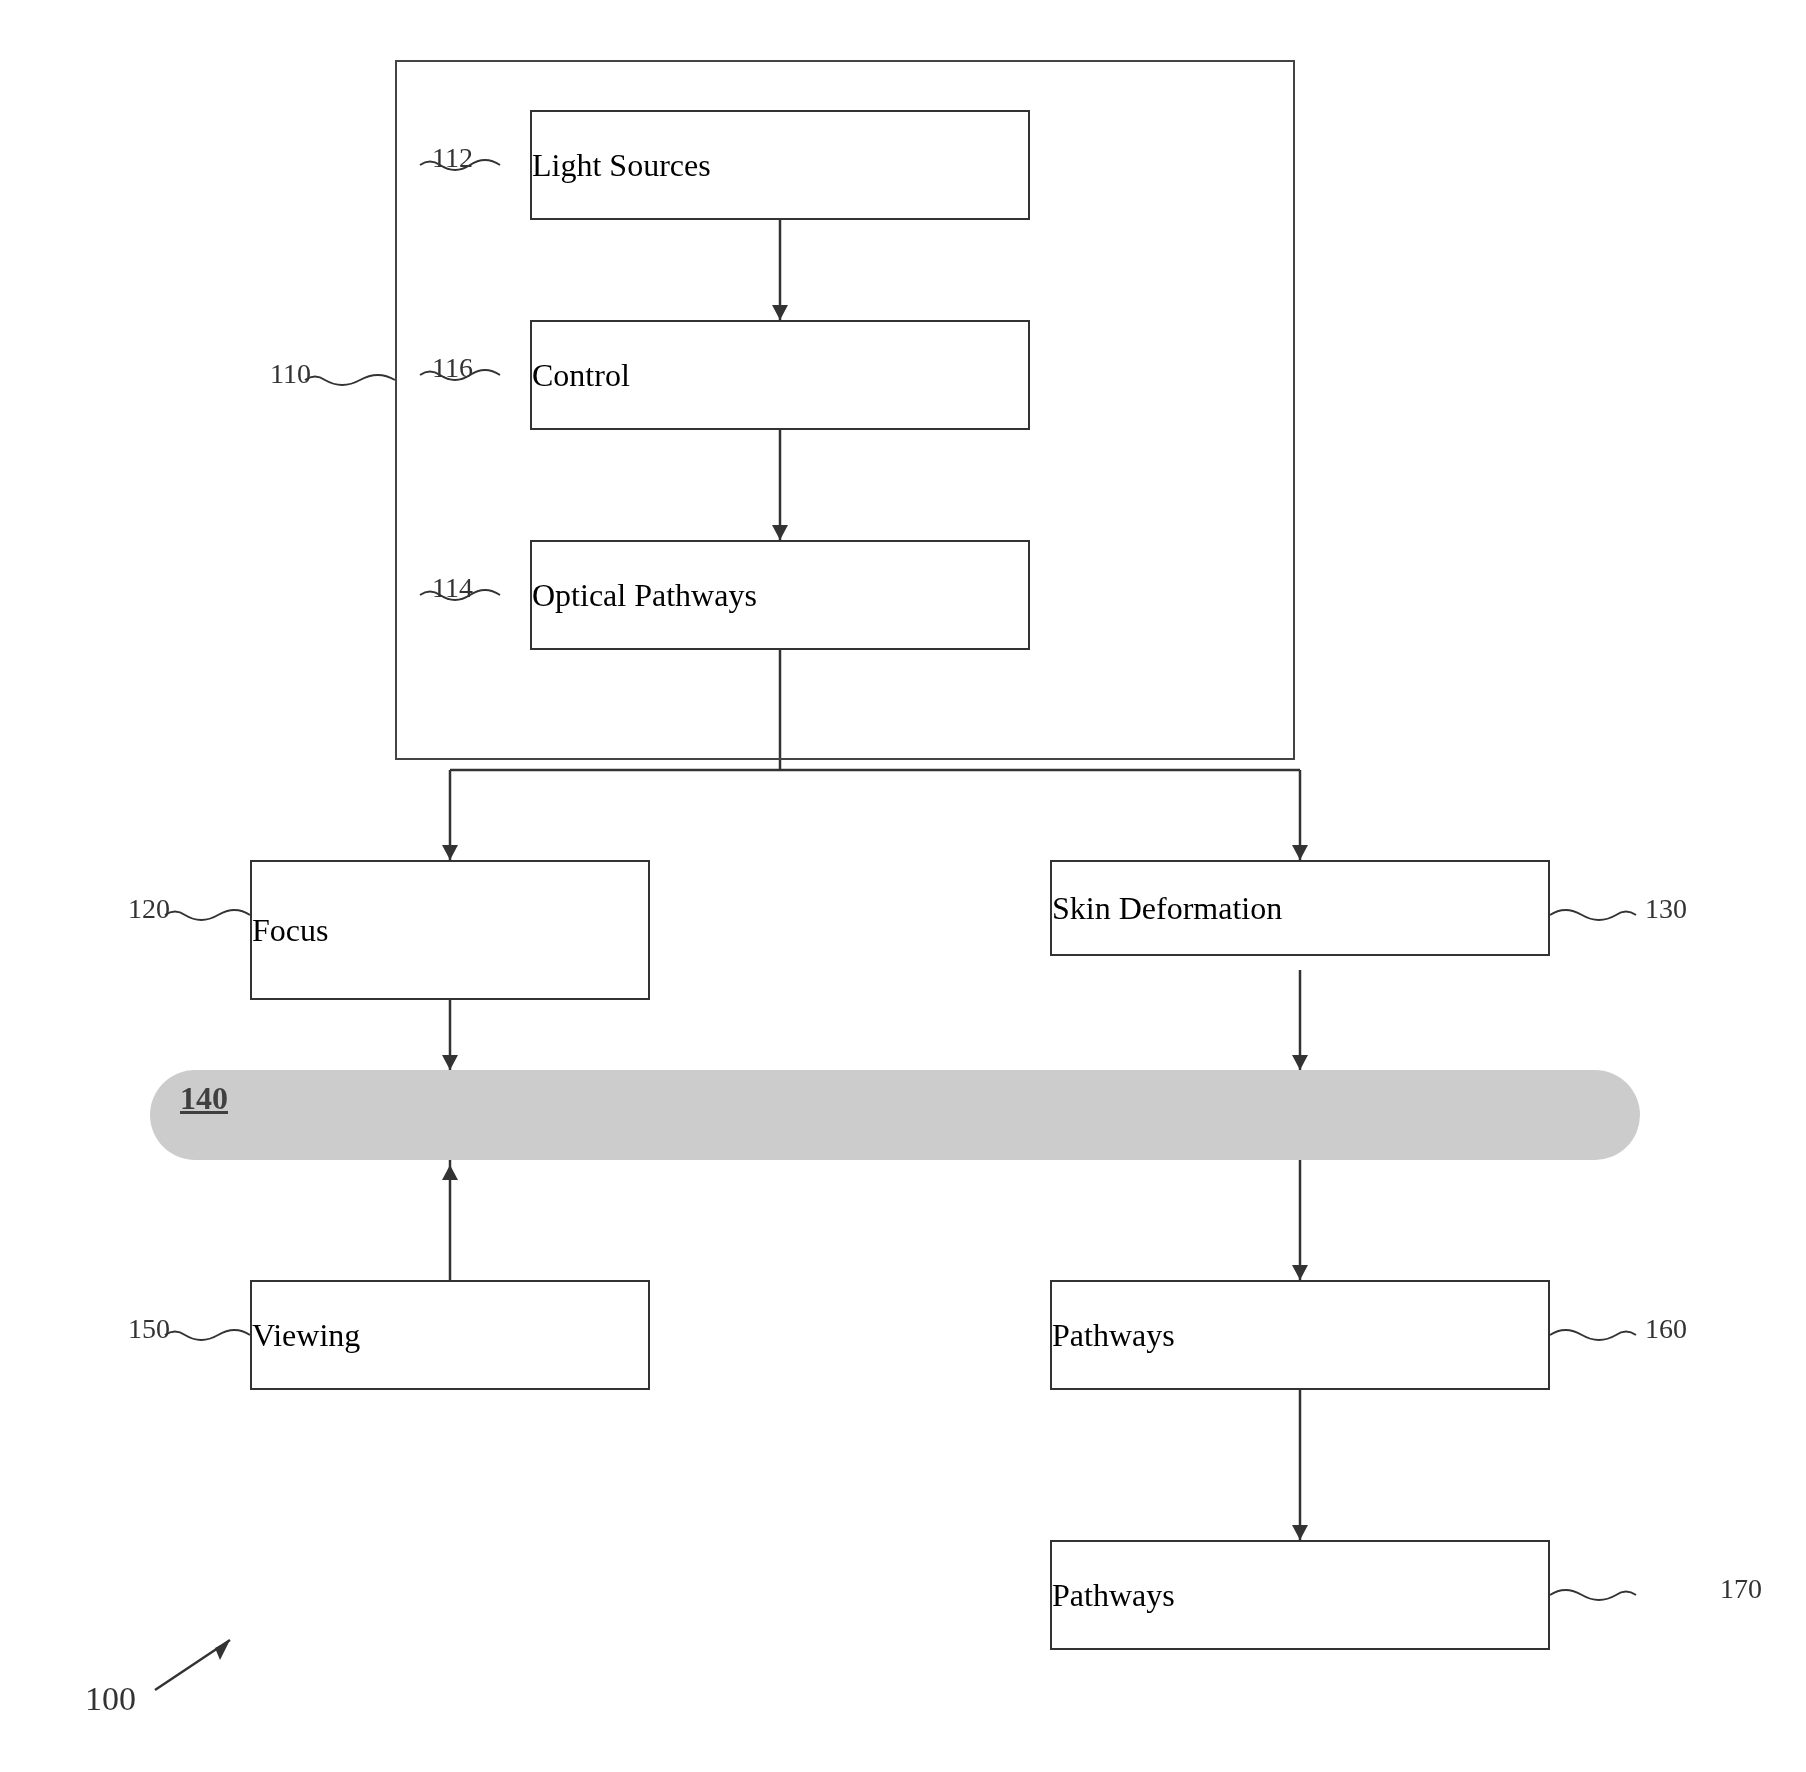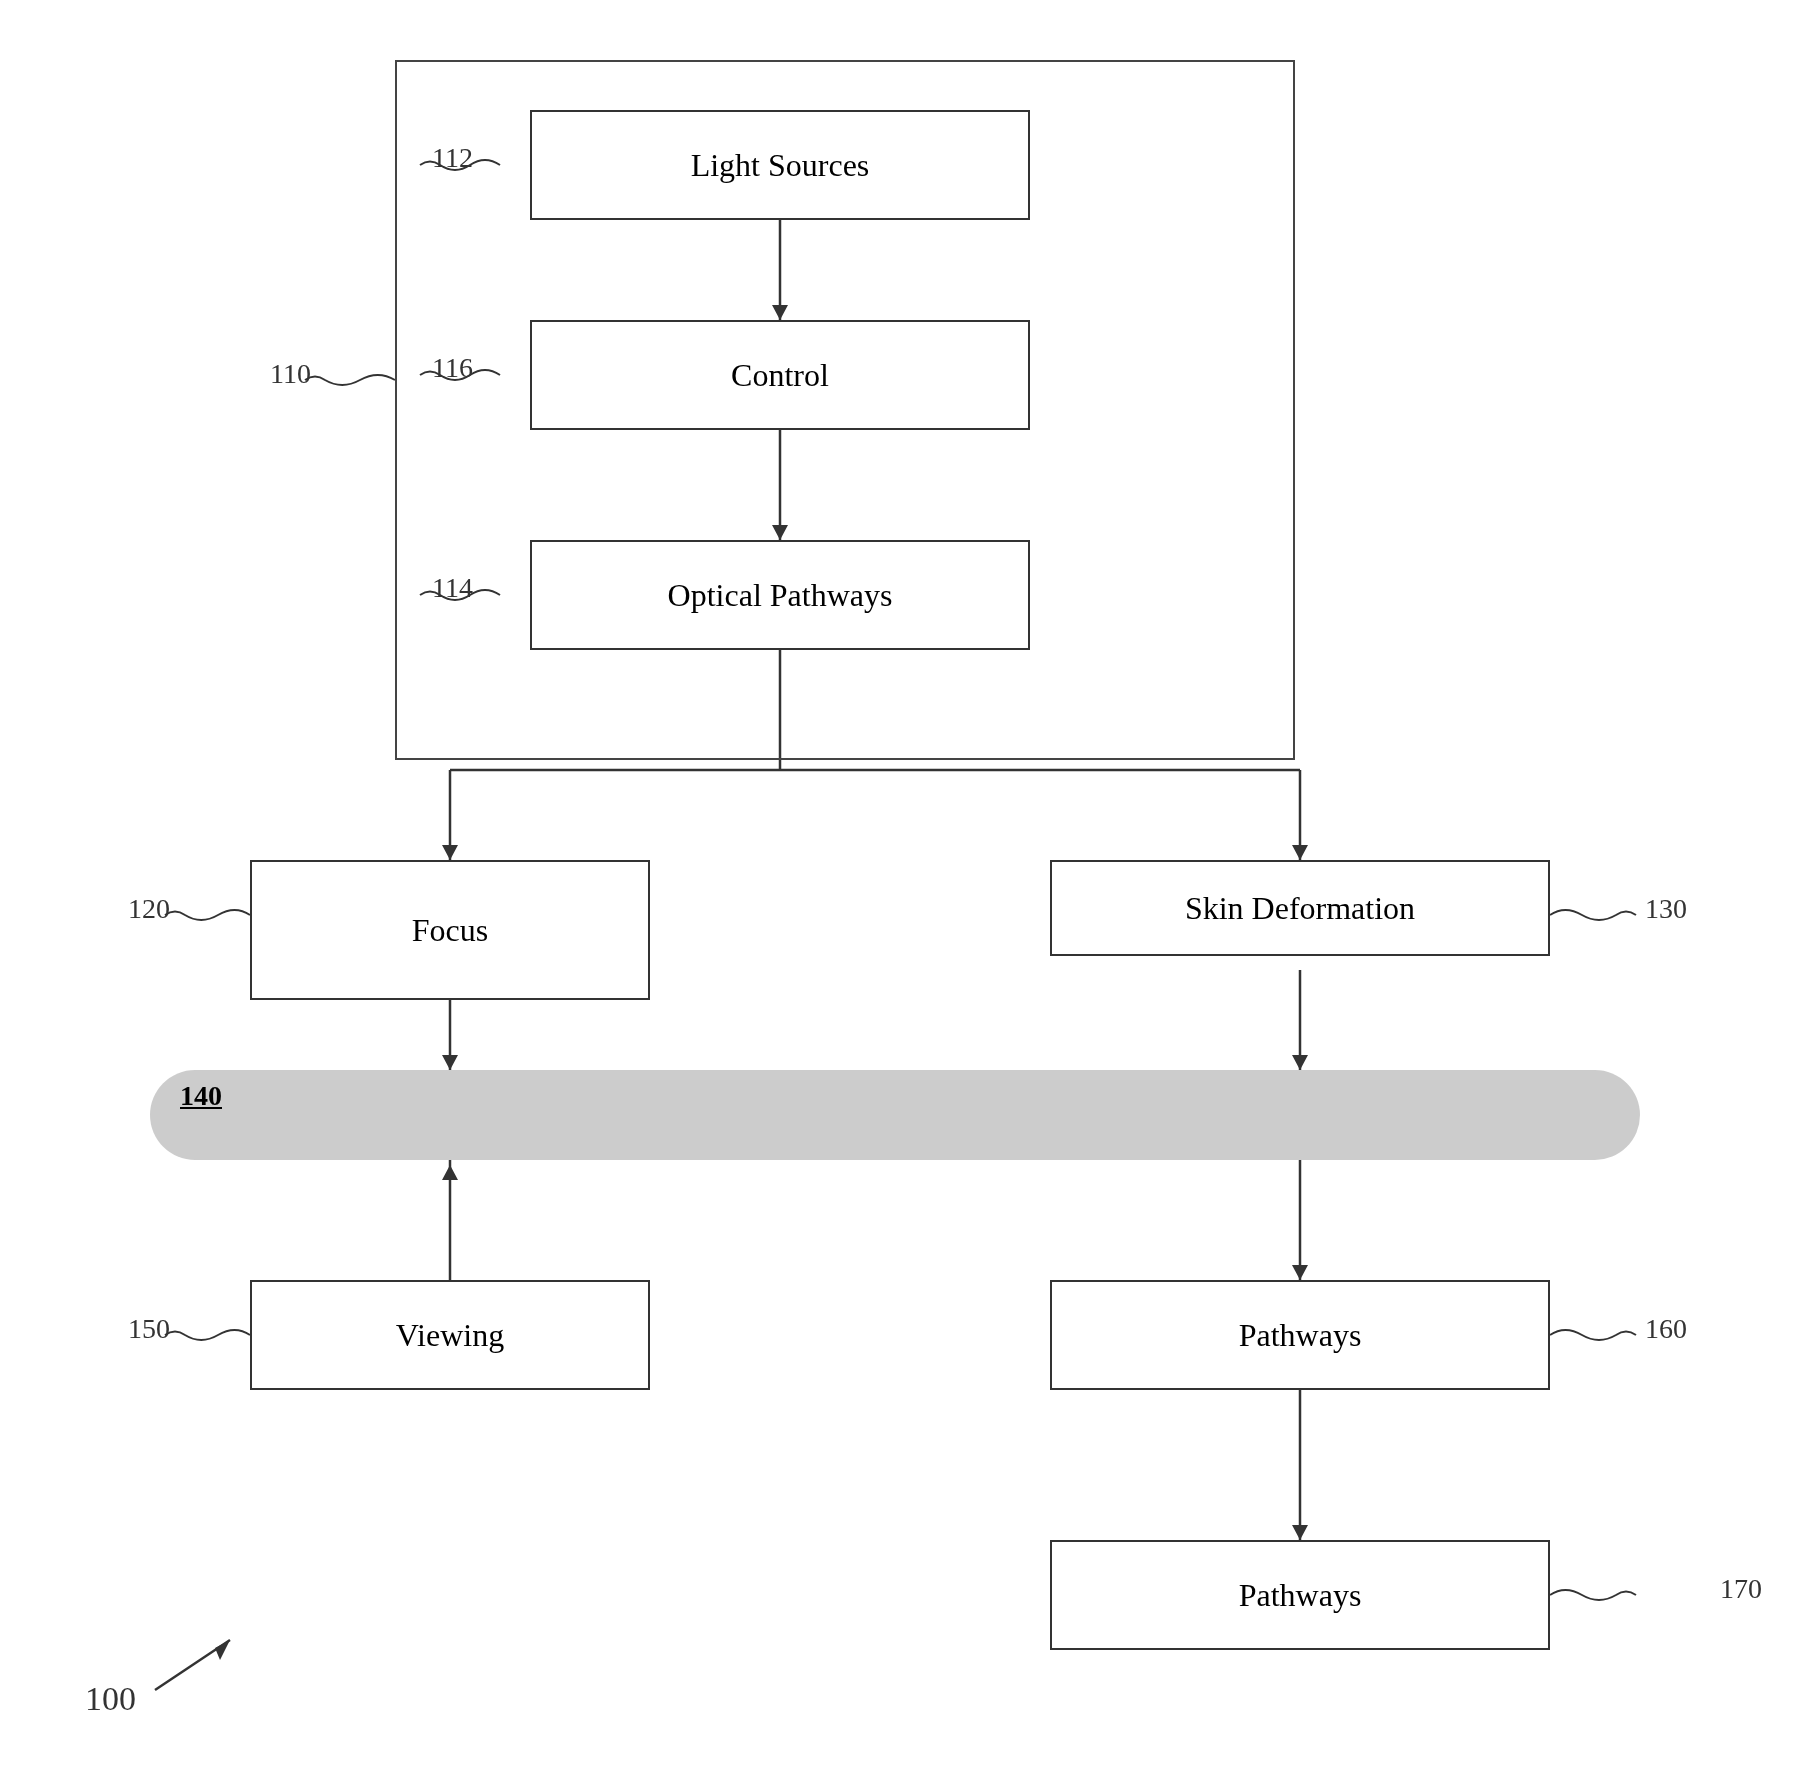--- a/index.html
+++ b/index.html
@@ -26,21 +26,21 @@
       width: 1806px;
       height: 1772px;
     }
 
     .box {
       position: absolute;
       border: 2px solid #333;
       background: #fff;
       display: flex;
       align-items: center;
-      justify-content: center;
+      justify-content: flex-start;
       font-size: 32px;
       font-weight: 400;
     }
 
     
     #box-110 {
       left: 395px;
       top: 60px;
       width: 900px;
       height: 700px;
@@ -136,24 +136,24 @@
       height: 90px;
       background: #bbb;
       border-radius: 45px;
       opacity: 0.75;
     }
 
     #label-140 {
       position: absolute;
       left: 180px;
       top: 1080px;
-      font-size: 28px;
+      font-size: 32px;
       font-weight: bold;
       text-decoration: underline;
-      color: #000000;
+      color: #404040;
     }
   </style>
 </head>
 <body>
 
 <div class="diagram-container">
 
   <svg class="diagram-svg">
 
     <line x1="780" y1="220" x2="780" y2="320" stroke="#333" stroke-width="2.5"></line>

